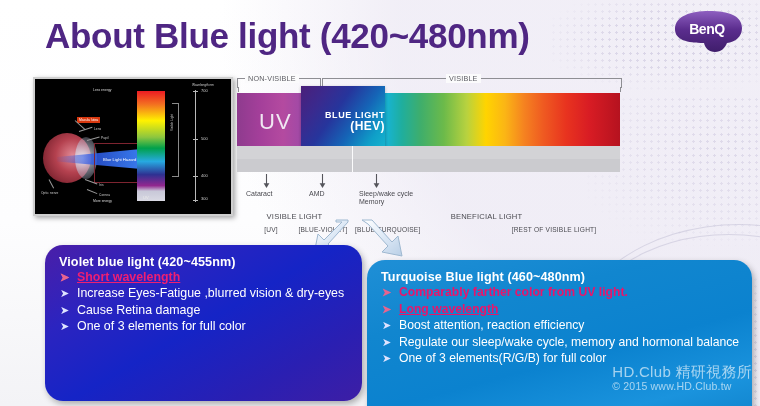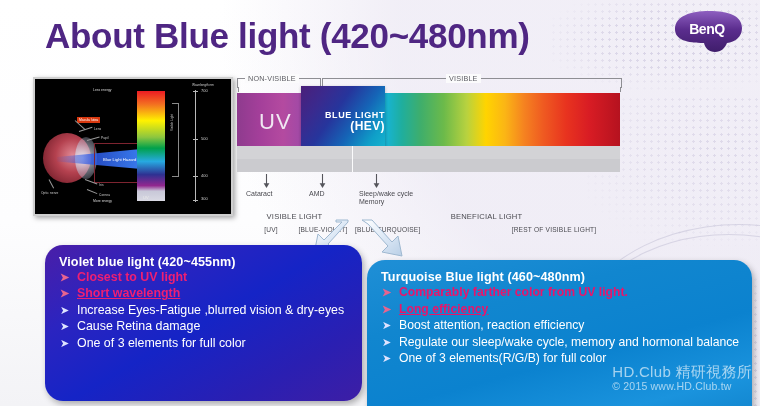--- a/index.html
+++ b/index.html
@@ -279,33 +279,33 @@
       </g>
       <g>
         <polygon points="62,4 72,4 92,26 98,20 102,40 82,36 88,30 68,8" fill="url(#agl)" stroke="#9fb8d0" stroke-width="1"></polygon>
       </g>
     </svg>
   </div>
 
   <div class="infobox" id="box-violet">
     <div class="bx-title">Violet blue light (420~455nm)</div>
     <ul class="bul">
-      <li class="hl"><span class="chev">➤</span><span class="txt">Closest to UV light</span></li>
+      <li class="hl"><span class="chev">➤</span></li>
       <li class="hl ul-line"><span class="chev">➤</span><span class="txt">Short wavelength</span></li>
       <li><span class="chev">➤</span><span class="txt">Increase Eyes-Fatigue ,blurred vision &amp; dry-eyes</span></li>
       <li><span class="chev">➤</span><span class="txt">Cause Retina damage</span></li>
       <li><span class="chev">➤</span><span class="txt">One of 3 elements for full color</span></li>
     </ul>
   </div>
 
   <div class="infobox" id="box-turq">
     <div class="bx-title">Turquoise Blue light (460~480nm)</div>
     <ul class="bul">
       <li class="hl"><span class="chev">➤</span><span class="txt">Comparably farther color from UV light.</span></li>
-      <li class="hl ul-line"><span class="chev">➤</span><span class="txt">Long efficiency</span></li>
+      <li class="hl ul-line"><span class="chev">➤</span><span class="txt">Long wavelength</span></li>
       <li><span class="chev">➤</span><span class="txt">Boost attention, reaction efficiency</span></li>
       <li><span class="chev">➤</span><span class="txt">Regulate our sleep/wake cycle, memory and hormonal balance</span></li>
       <li><span class="chev">➤</span><span class="txt">One of 3 elements(R/G/B) for full color</span></li>
     </ul>
   </div>
 
   <div id="wm">
     <div id="wm1">HD.Club 精研視務所</div>
     <div id="wm2">© 2015 www.HD.Club.tw</div>
   </div>

